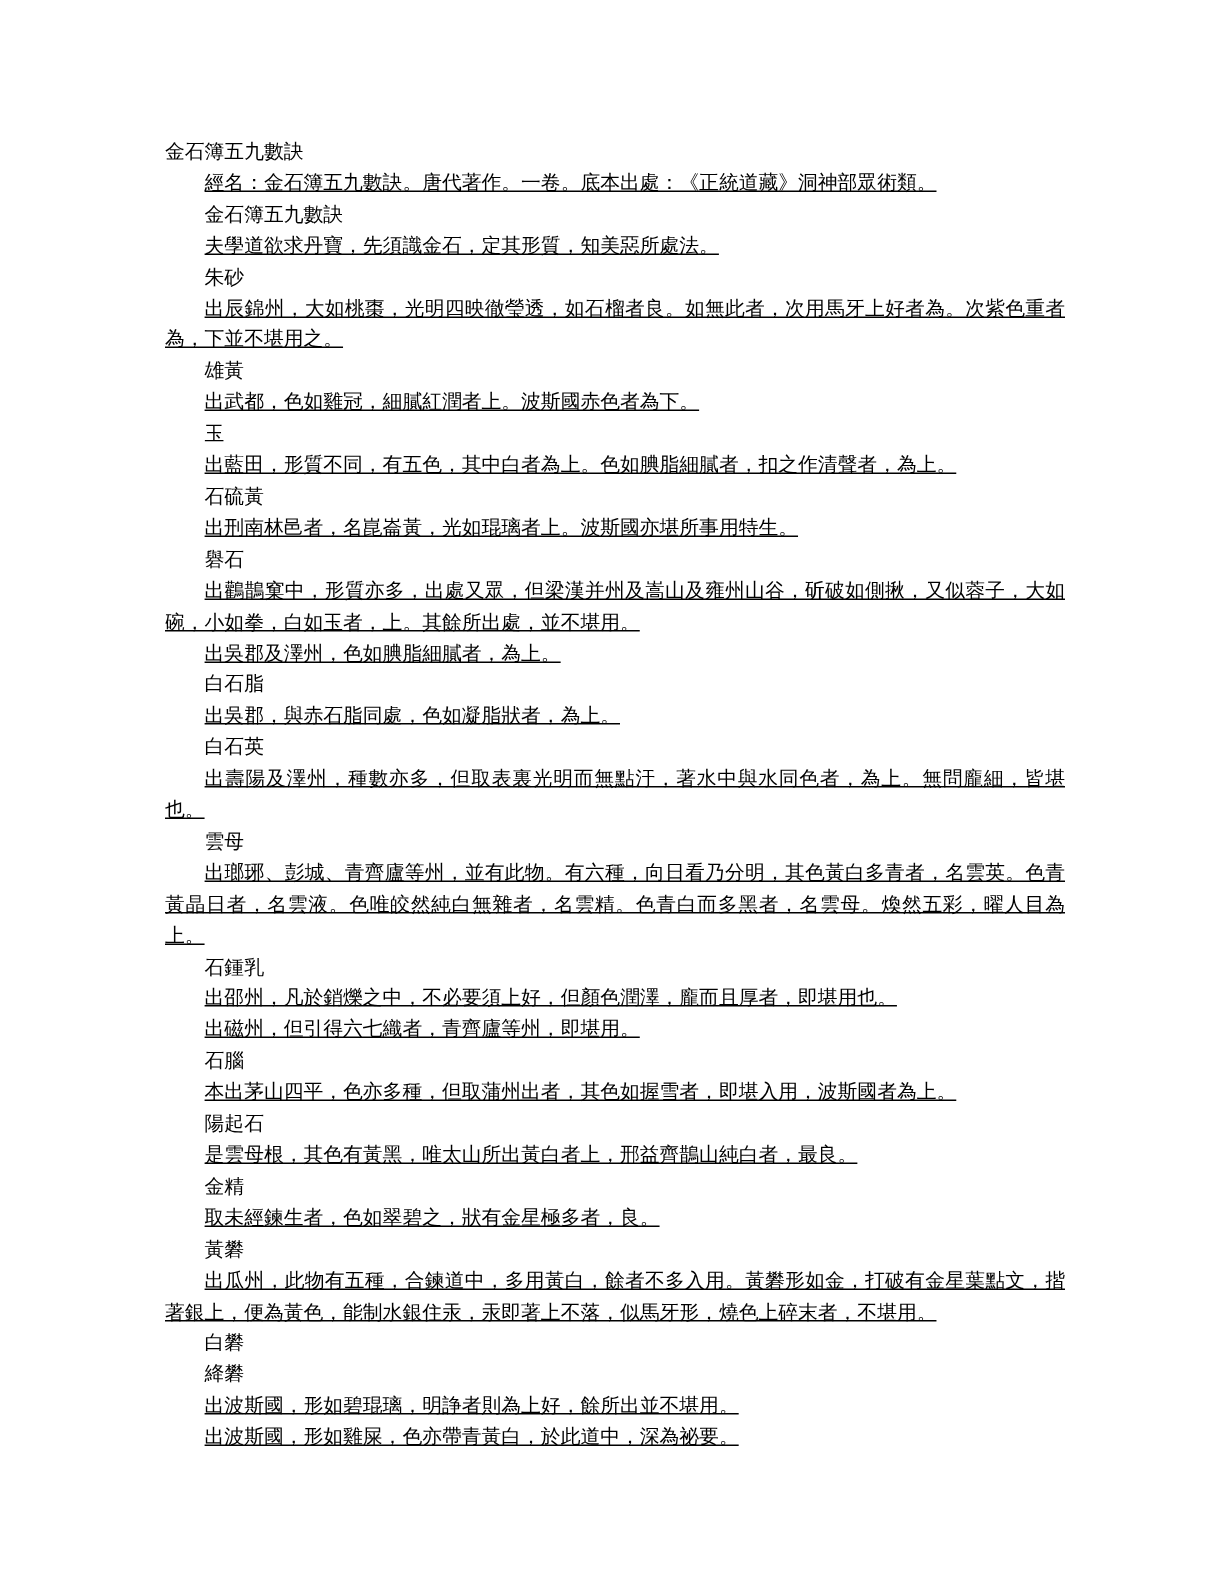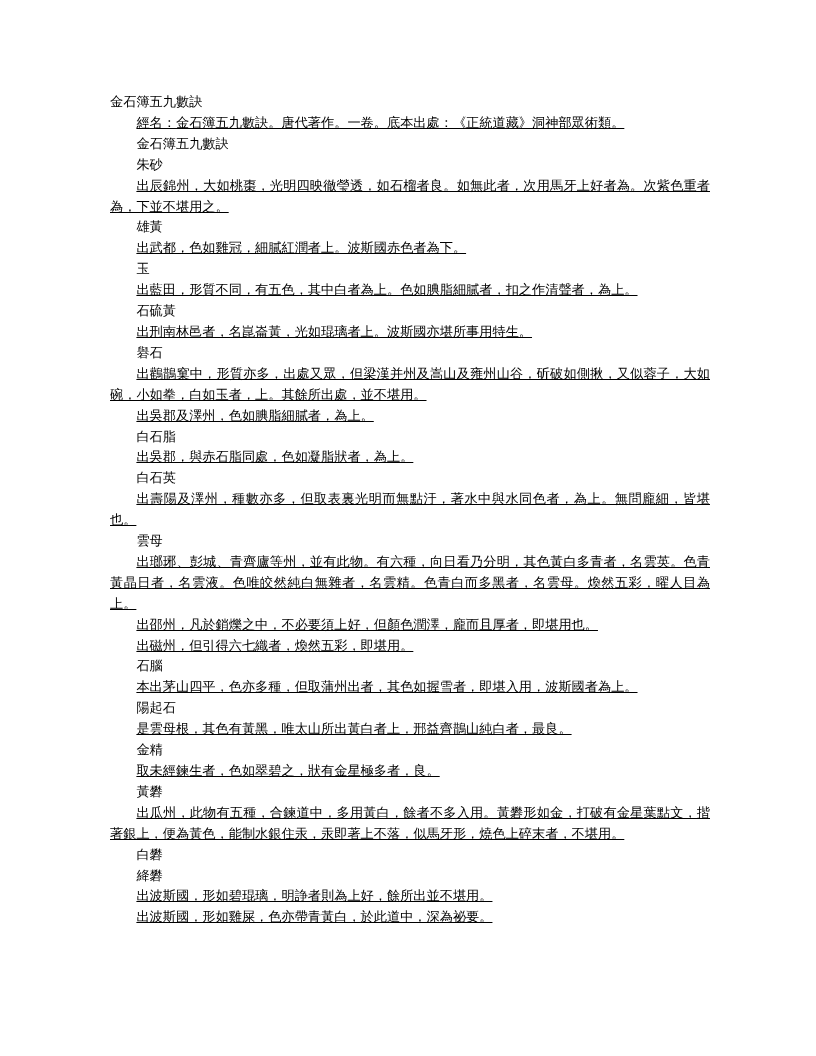--- a/index.html
+++ b/index.html
@@ -54,39 +54,41 @@
 </style>
 </head>
 <body>
 
 <div class="page">
   <div class="content">
     <div class="doc-title">金石簿五九數訣</div>
     <div id="blocks">
         <div class="para">經名：金石簿五九數訣。唐代著作。一卷。底本出處：《正統道藏》洞神部眾術類。</div>
         <div class="para-head">金石簿五九數訣</div>
+        <div class="para">夫學道欲求丹寶，先須識金石，定其形質，知美惡所處法。</div>
         <div class="para-head">朱砂</div>
         <div class="para">出辰錦州，大如桃棗，光明四映徹瑩透，如石榴者良。如無此者，次用馬牙上好者為。次紫色重者為，下並不堪用之。</div>
         <div class="para-head">雄黃</div>
         <div class="para">出武都，色如雞冠，細膩紅潤者上。波斯國赤色者為下。</div>
         <div class="para-head">玉</div>
         <div class="para">出藍田，形質不同，有五色，其中白者為上。色如腆脂細膩者，扣之作清聲者，為上。</div>
         <div class="para-head">石硫黃</div>
         <div class="para">出刑南林邑者，名崑崙黃，光如琨璃者上。波斯國亦堪所事用特生。</div>
         <div class="para-head">礜石</div>
         <div class="para">出鸛鵲窠中，形質亦多，出處又眾，但梁漢并州及嵩山及雍州山谷，斫破如側揪，又似蓉子，大如碗，小如拳，白如玉者，上。其餘所出處，並不堪用。</div>
         <div class="para">出吳郡及澤州，色如腆脂細膩者，為上。</div>
         <div class="para-head">白石脂</div>
         <div class="para">出吳郡，與赤石脂同處，色如凝脂狀者，為上。</div>
         <div class="para-head">白石英</div>
         <div class="para">出壽陽及澤州，種數亦多，但取表裏光明而無點汙，著水中與水同色者，為上。無問龐細，皆堪也。</div>
         <div class="para-head">雲母</div>
         <div class="para">出瑯琊、彭城、青齊廬等州，並有此物。有六種，向日看乃分明，其色黃白多青者，名雲英。色青黃晶日者，名雲液。色唯皎然純白無雜者，名雲精。色青白而多黑者，名雲母。煥然五彩，曜人目為上。</div>
+        <div class="para-head">石鍾乳</div>
         <div class="para">出邵州，凡於銷爍之中，不必要須上好，但顏色潤澤，龐而且厚者，即堪用也。</div>
-        <div class="para">出磁州，但引得六七織者，煥然五彩，即堪用。</div>
+        <div class="para">出磁州，但引得六七織者，青齊廬等州，即堪用。</div>
         <div class="para-head">石腦</div>
         <div class="para">本出茅山四平，色亦多種，但取蒲州出者，其色如握雪者，即堪入用，波斯國者為上。</div>
         <div class="para-head">陽起石</div>
         <div class="para">是雲母根，其色有黃黑，唯太山所出黃白者上，邢益齊鵲山純白者，最良。</div>
         <div class="para-head">金精</div>
         <div class="para">取未經鍊生者，色如翠碧之，狀有金星極多者，良。</div>
         <div class="para-head">黃礬</div>
         <div class="para">出瓜州，此物有五種，合鍊道中，多用黃白，餘者不多入用。黃礬形如金，打破有金星葉點文，揩著銀上，便為黃色，能制水銀住汞，汞即著上不落，似馬牙形，燒色上碎末者，不堪用。</div>
         <div class="para-head">白礬</div>
         <div class="para-head">絳礬</div>

